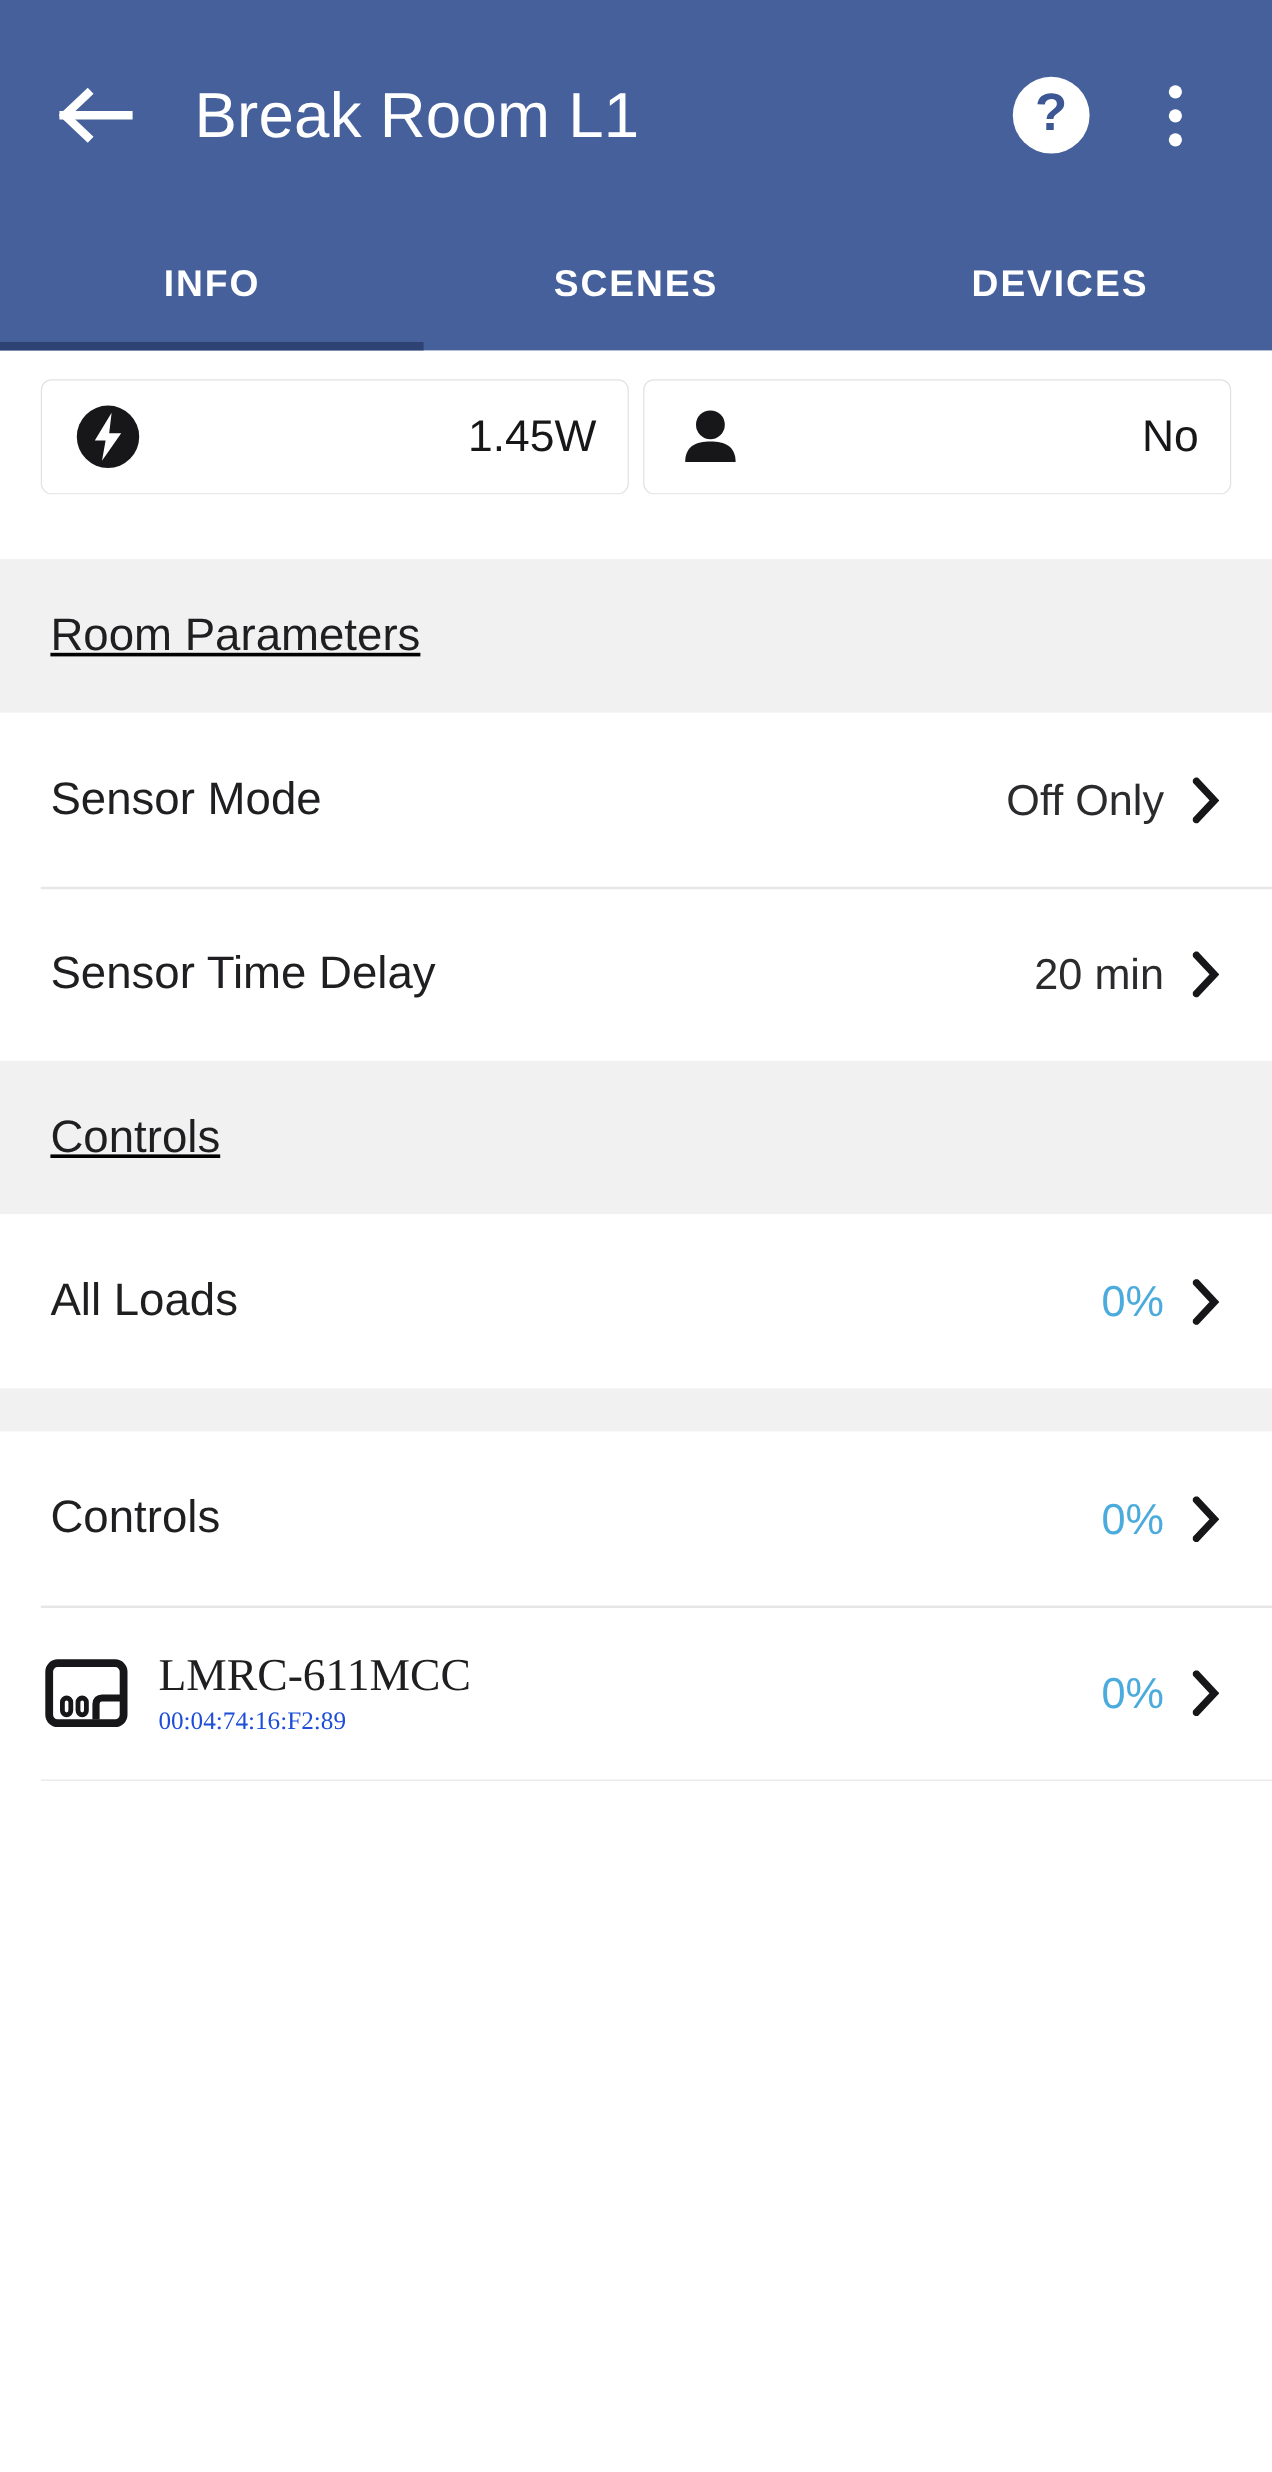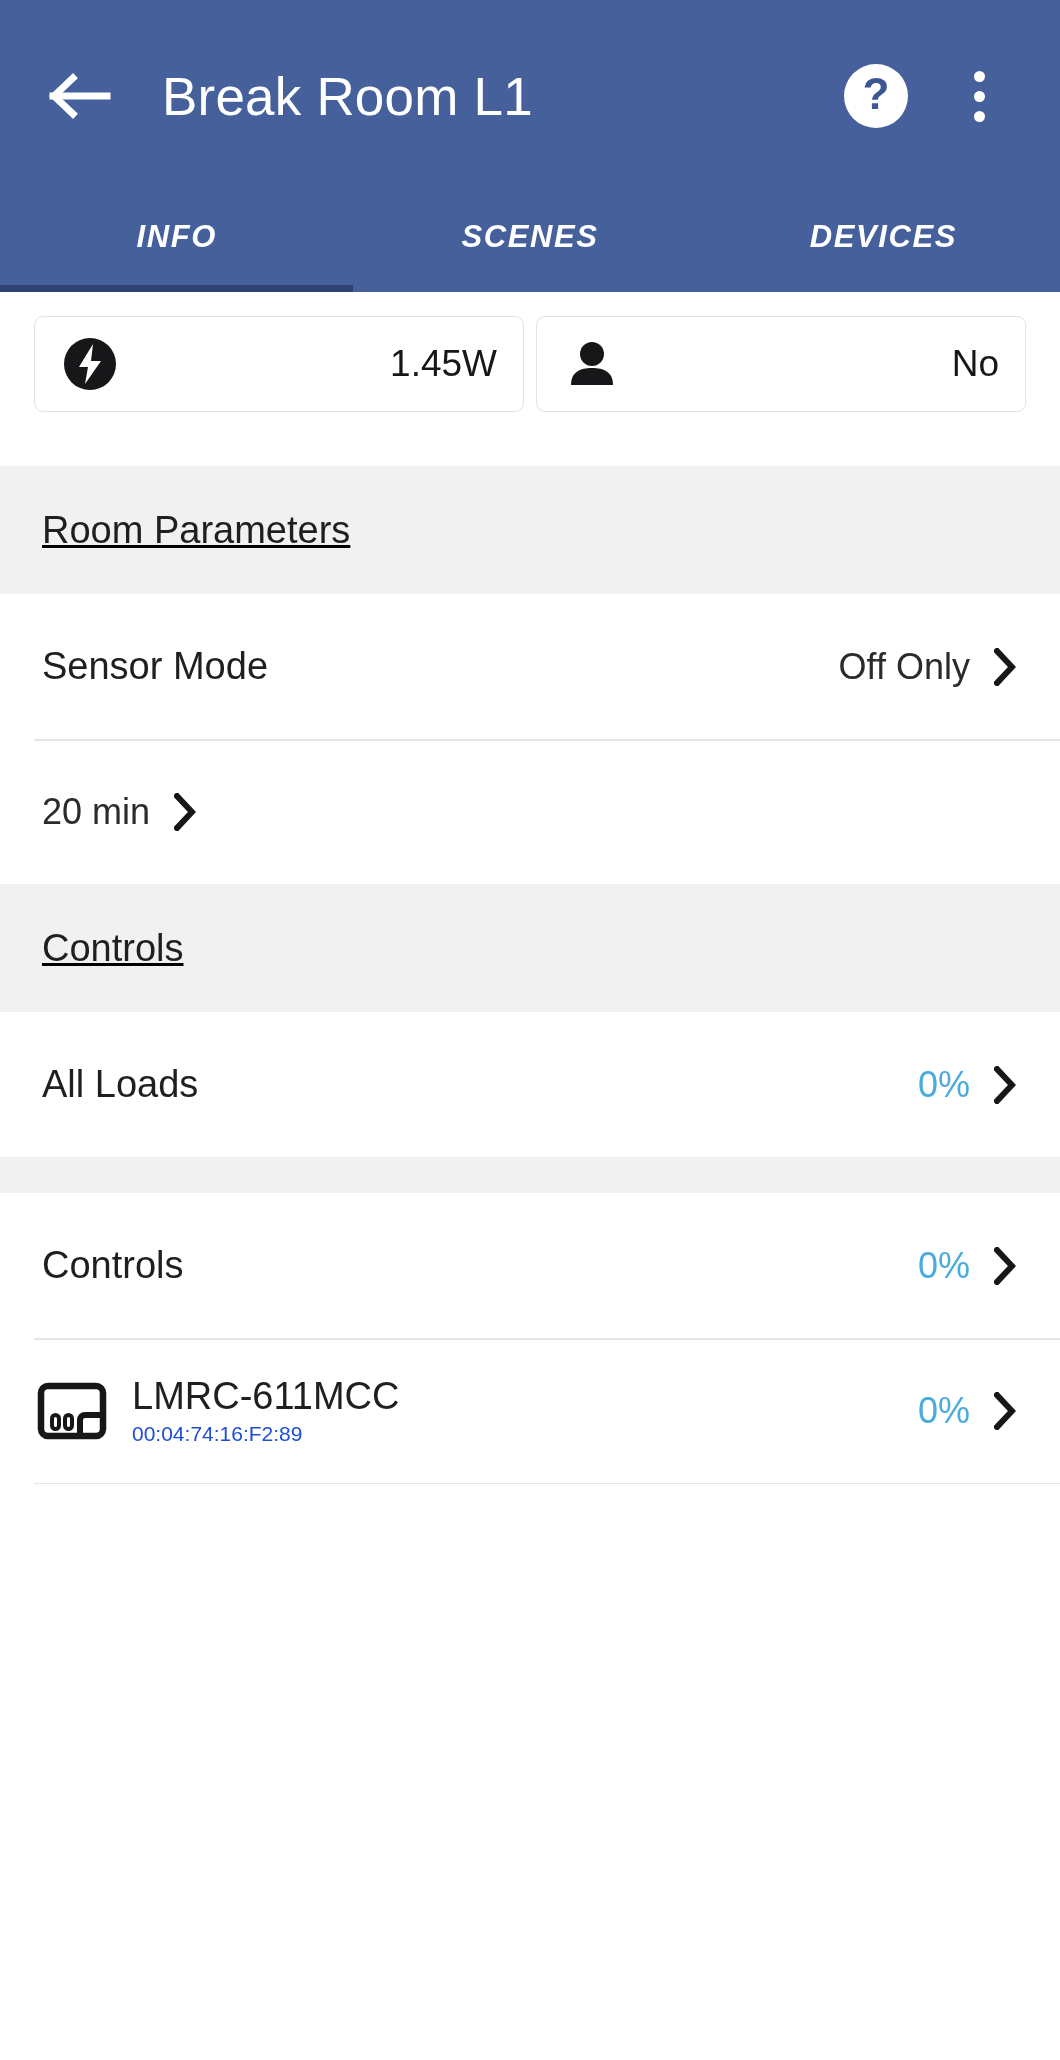--- a/index.html
+++ b/index.html
@@ -103,21 +103,20 @@
     align-items: center;
     justify-content: center;
     color: #ffffff;
     font-size: 31px;
     font-weight: 700;
     letter-spacing: 1.6px;
     cursor: pointer;
     position: relative;
     padding-bottom: 10px;
     box-sizing: border-box;
-    font-style: italic;
   }
   .tab.active::after {
     content: "";
     position: absolute;
     left: 0;
     right: 0;
     bottom: 0;
     height: 7px;
     background: #2e4373;
   }
@@ -261,20 +260,21 @@
     align-items: center;
     justify-content: center;
     margin-right: 22px;
   }
   .device-texts {
     flex: 1 1 auto;
     display: flex;
     flex-direction: column;
     justify-content: flex-start;
     gap: 6px;
+    font-family: Liberation Serif, serif;
   }
   .device-name {
     font-size: 38px;
     color: #1f1f22;
     line-height: 1.05;
     white-space: nowrap;
   }
   .device-mac {
     font-size: 21px;
     color: #1d4ed8;
@@ -375,20 +375,21 @@
       <div class="label">Sensor Mode</div>
       <div class="value">Off Only</div>
       <div class="chev">
         <svg width="22" height="38" viewBox="0 0 22 38" aria-hidden="true">
           <path d="M3 3 L18 19 L3 35" stroke="#17171a" stroke-width="6" fill="none" stroke-linecap="square" stroke-linejoin="miter"></path>
         </svg>
       </div>
     </div>
 
     <div class="row">
+      <div class="label">Sensor Time Delay</div>
       <div class="value">20 min</div>
       <div class="chev">
         <svg width="22" height="38" viewBox="0 0 22 38" aria-hidden="true">
           <path d="M3 3 L18 19 L3 35" stroke="#17171a" stroke-width="6" fill="none" stroke-linecap="square" stroke-linejoin="miter"></path>
         </svg>
       </div>
     </div>
   </div>
 
   <div class="section-header">

